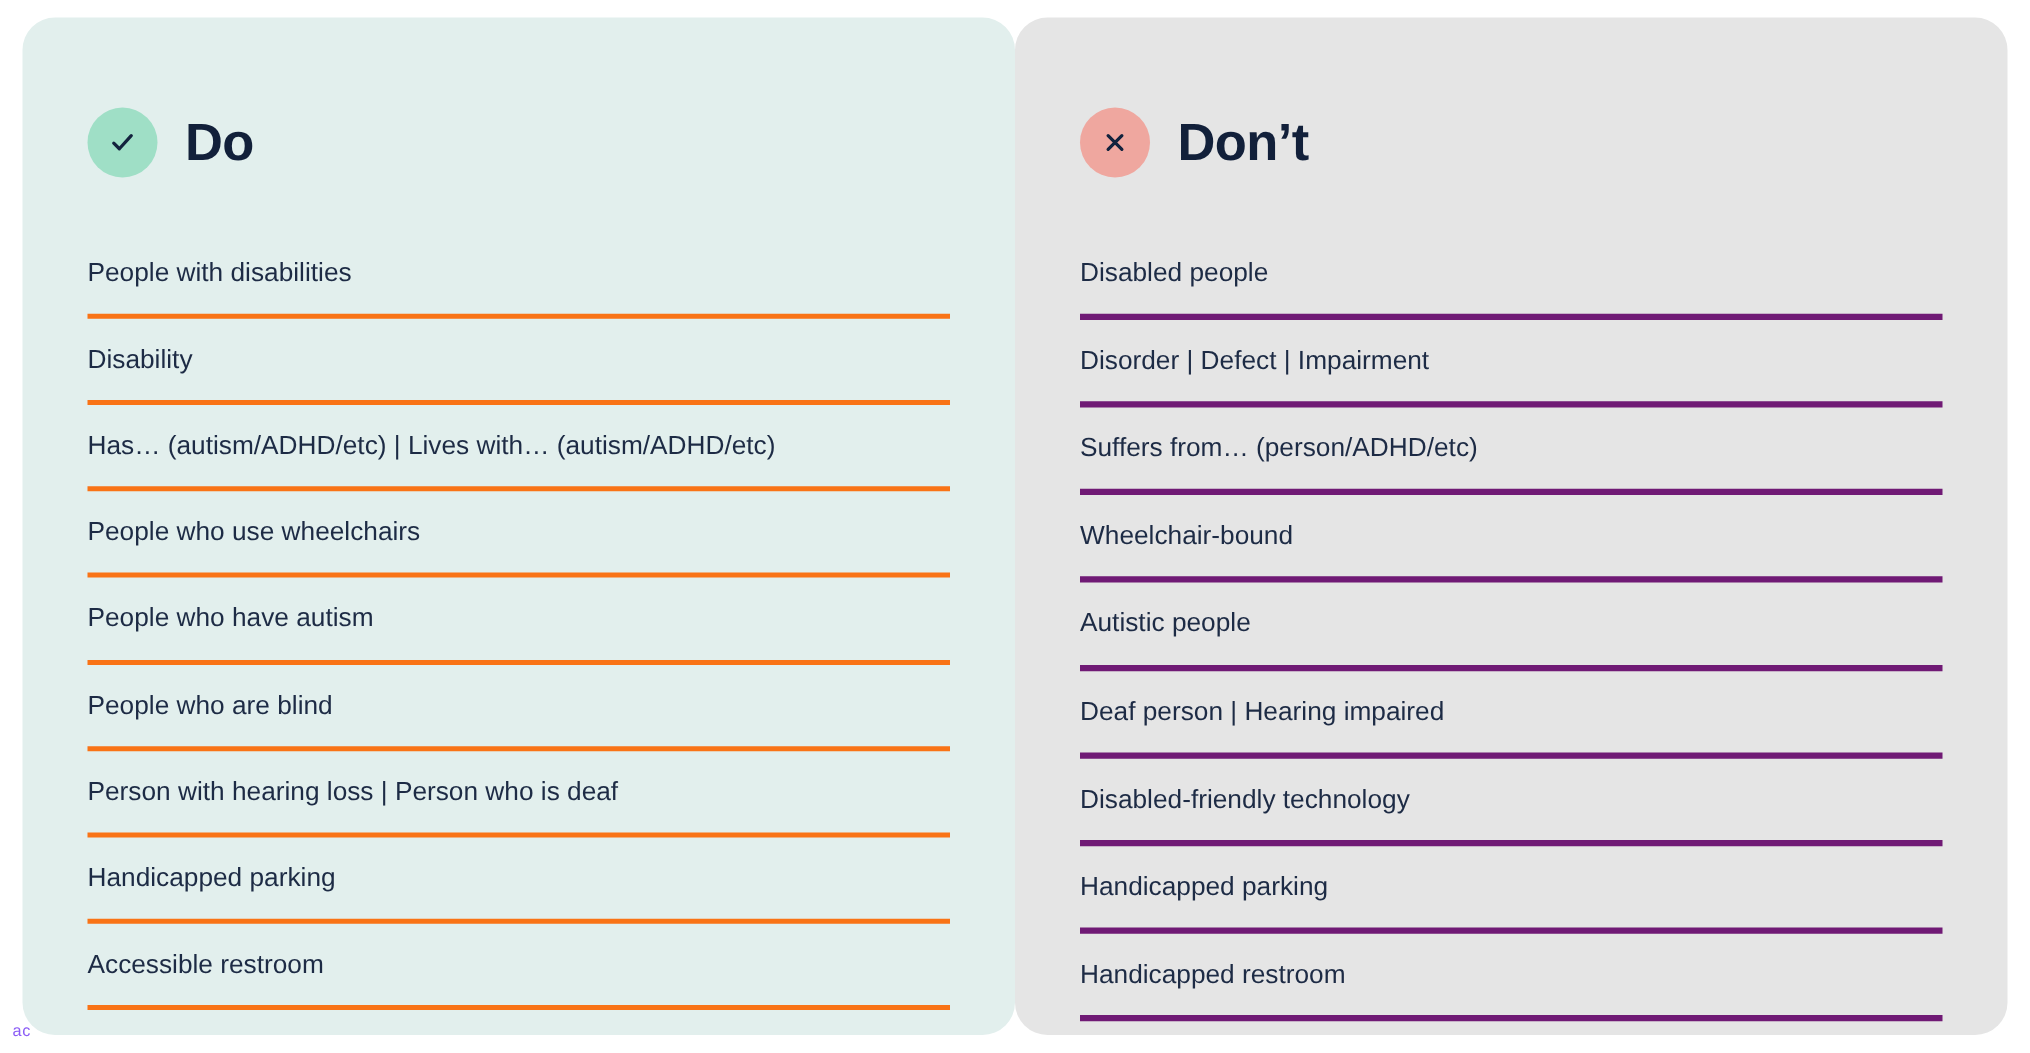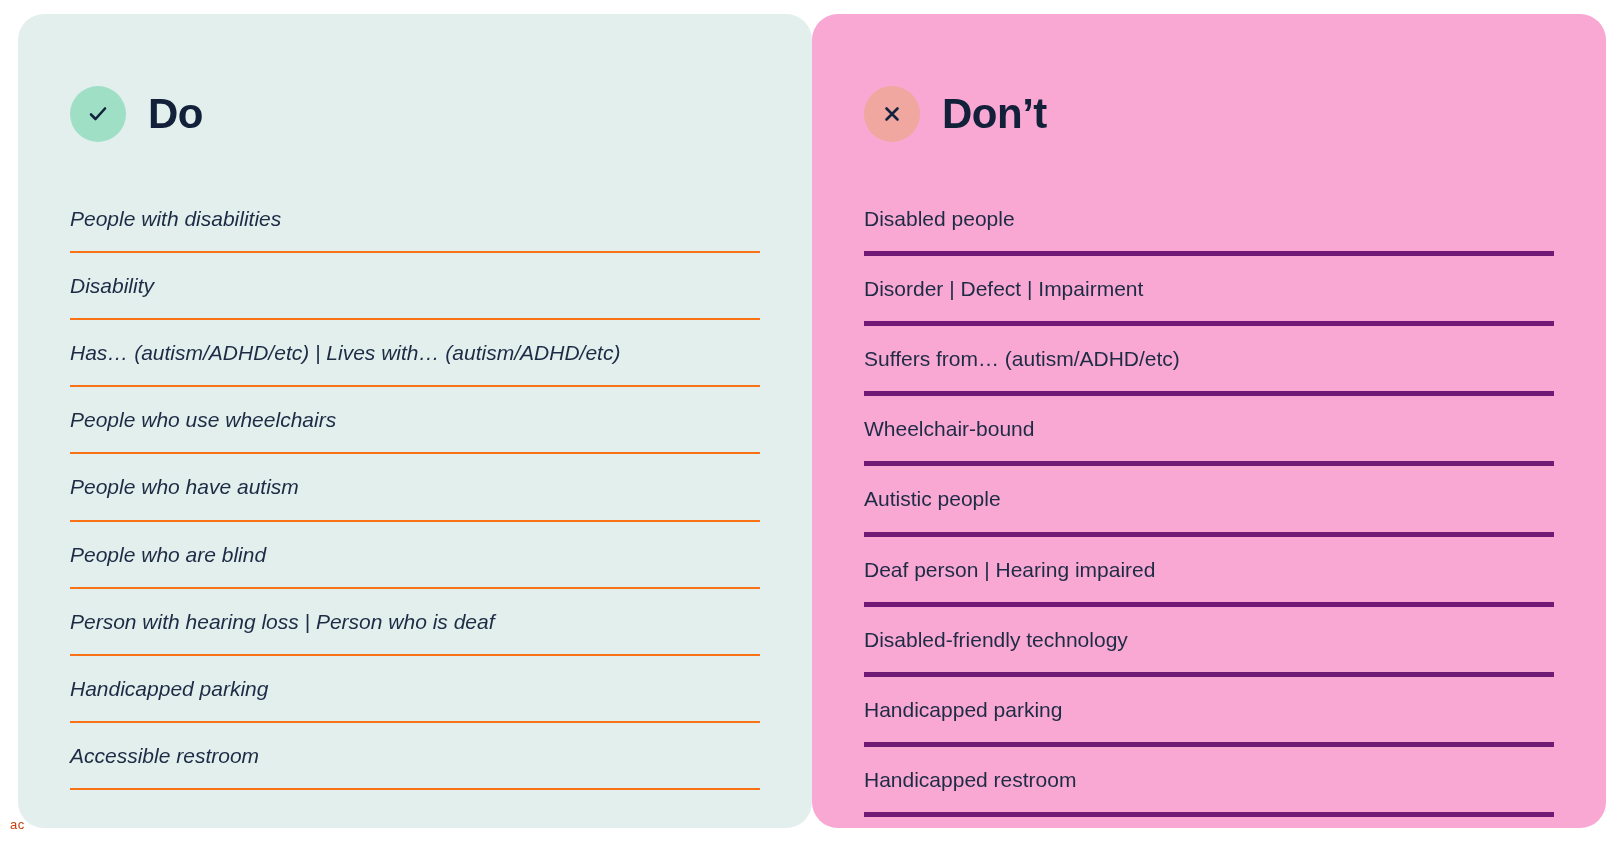--- a/index.html
+++ b/index.html
@@ -26,21 +26,21 @@
     flex: 1 1 0;
     border-radius: 26px;
     box-sizing: border-box;
     padding: 44px 52px 18px 52px;
     overflow: hidden;
   }
   .panel.do {
     background: #e2efed;
   }
   .panel.dont {
-    background: #f9a8d4;
+    background: #e5e5e5;
   }
   .panel-head {
     display: flex;
     align-items: center;
     gap: 22px;
     margin-bottom: 32px;
   }
   .badge {
     width: 56px;
     height: 56px;
@@ -72,35 +72,34 @@
     padding: 0;
   }
   .list li {
     font-size: 21px;
     line-height: 1.2;
     color: #1d2b45;
     padding: 0 0 20px 0;
     margin: 0 0 20px 0;
   }
   .panel.do .list li {
-    border-bottom: 2px solid #f97316;
-    font-style: italic;
+    border-bottom: 4px solid #f97316;
   }
   .panel.dont .list li {
     border-bottom: 5px solid #701a75;
   }
   .list li:first-child {
     padding-top: 4px;
   }
   .watermark {
     position: absolute;
     left: 10px;
     bottom: 10px;
     font-size: 13px;
-    color: #c2410c;
+    color: #8b5cf6;
     letter-spacing: 0.5px;
     user-select: none;
   }
 </style>
 </head>
 <body>
 
 <div class="board">
 
   <section class="panel do">
@@ -130,21 +129,21 @@
       <span class="badge no">
         <svg width="26" height="26" viewBox="0 0 26 26" aria-hidden="true">
           <path d="M7.5 7.5 L18.5 18.5 M18.5 7.5 L7.5 18.5" fill="none" stroke="#13233e" stroke-width="2.6" stroke-linecap="round"></path>
         </svg>
       </span>
       <h2 class="panel-title">Don’t</h2>
     </div>
     <ul class="list">
       <li>Disabled people</li>
       <li>Disorder | Defect | Impairment</li>
-      <li>Suffers from… (autism/ADHD/etc)</li>
+      <li>Suffers from… (person/ADHD/etc)</li>
       <li>Wheelchair-bound</li>
       <li>Autistic people</li>
       <li>Deaf person | Hearing impaired</li>
       <li>Disabled-friendly technology</li>
       <li>Handicapped parking</li>
       <li>Handicapped restroom</li>
     </ul>
   </section>
 
   <div class="watermark">ac</div>

